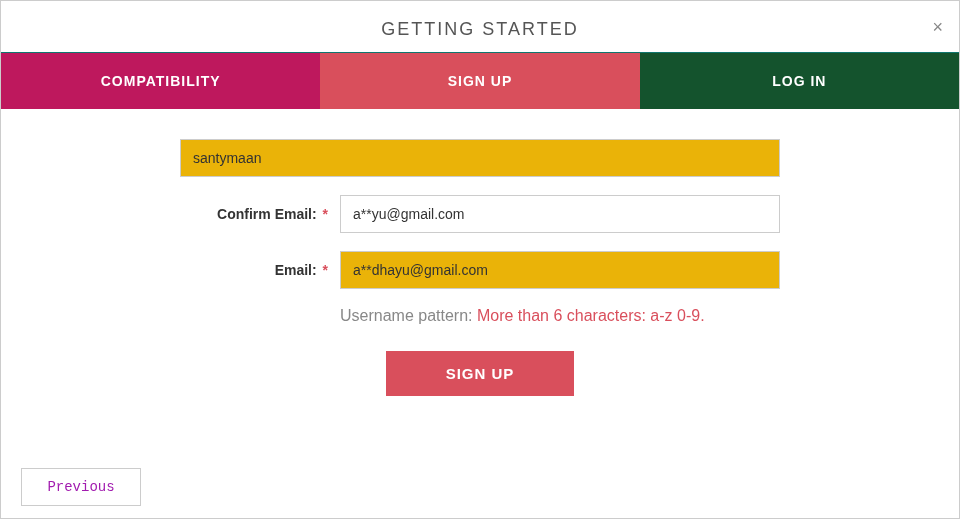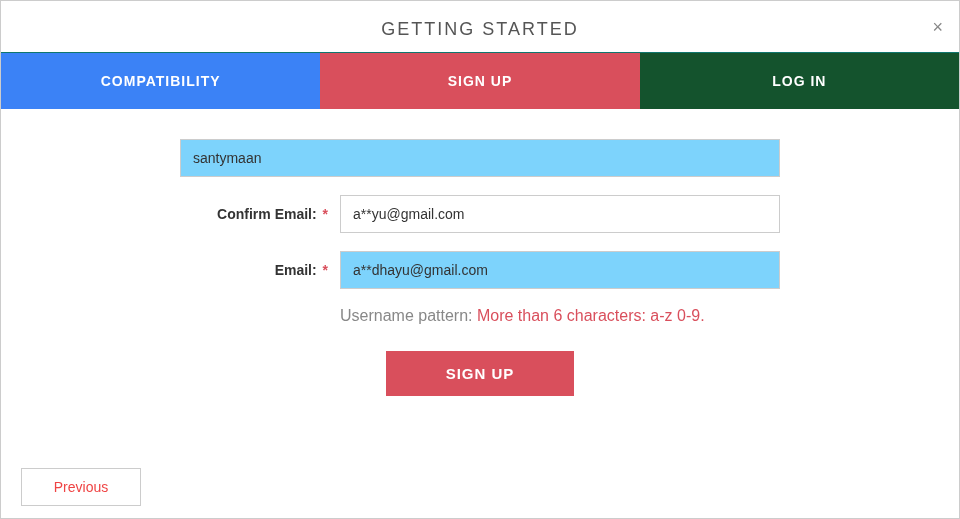--- a/index.html
+++ b/index.html
@@ -69,21 +69,21 @@
       cursor: pointer;
       color: #fff;
       background: #555;
     }
 
     .tab.active {
       background: #d94f5c;
     }
 
     .tab:first-child {
-      background: #3b82f6;
+      background: #be185d;
     }
 
     .tab:last-child {
       background: #14532d;
     }
 
     .modal-body {
       flex: 1;
       display: flex;
       flex-direction: column;
@@ -111,21 +111,21 @@
     .form-label .required {
       color: #d94f5c;
       margin-left: 2px;
     }
 
     .form-input {
       flex: 1;
       padding: 10px 12px;
       border: 1px solid #ccc;
       font-size: 14px;
-      background: #7dd3fc;
+      background: #eab308;
       color: #333;
       outline: none;
     }
 
     .form-input.white-bg {
       background: #fff;
     }
 
     .hint-text {
       font-size: 16px;
@@ -155,23 +155,24 @@
       padding: 12px 20px;
       display: flex;
       align-items: center;
     }
 
     .prev-btn {
       background: #fff;
       border: 1px solid #ccc;
       padding: 10px 14px;
       font-size: 14px;
-      color: #ef4444;
+      color: #a21caf;
       cursor: pointer;
       min-width: 120px;
+      font-family: Liberation Mono, monospace;
     }
   </style>
 </head>
 <body>
 
 <div class="modal-overlay">
 
   <div class="modal-header">
     <span class="modal-title">GETTING STARTED</span>
     <button class="close-btn">×</button>

